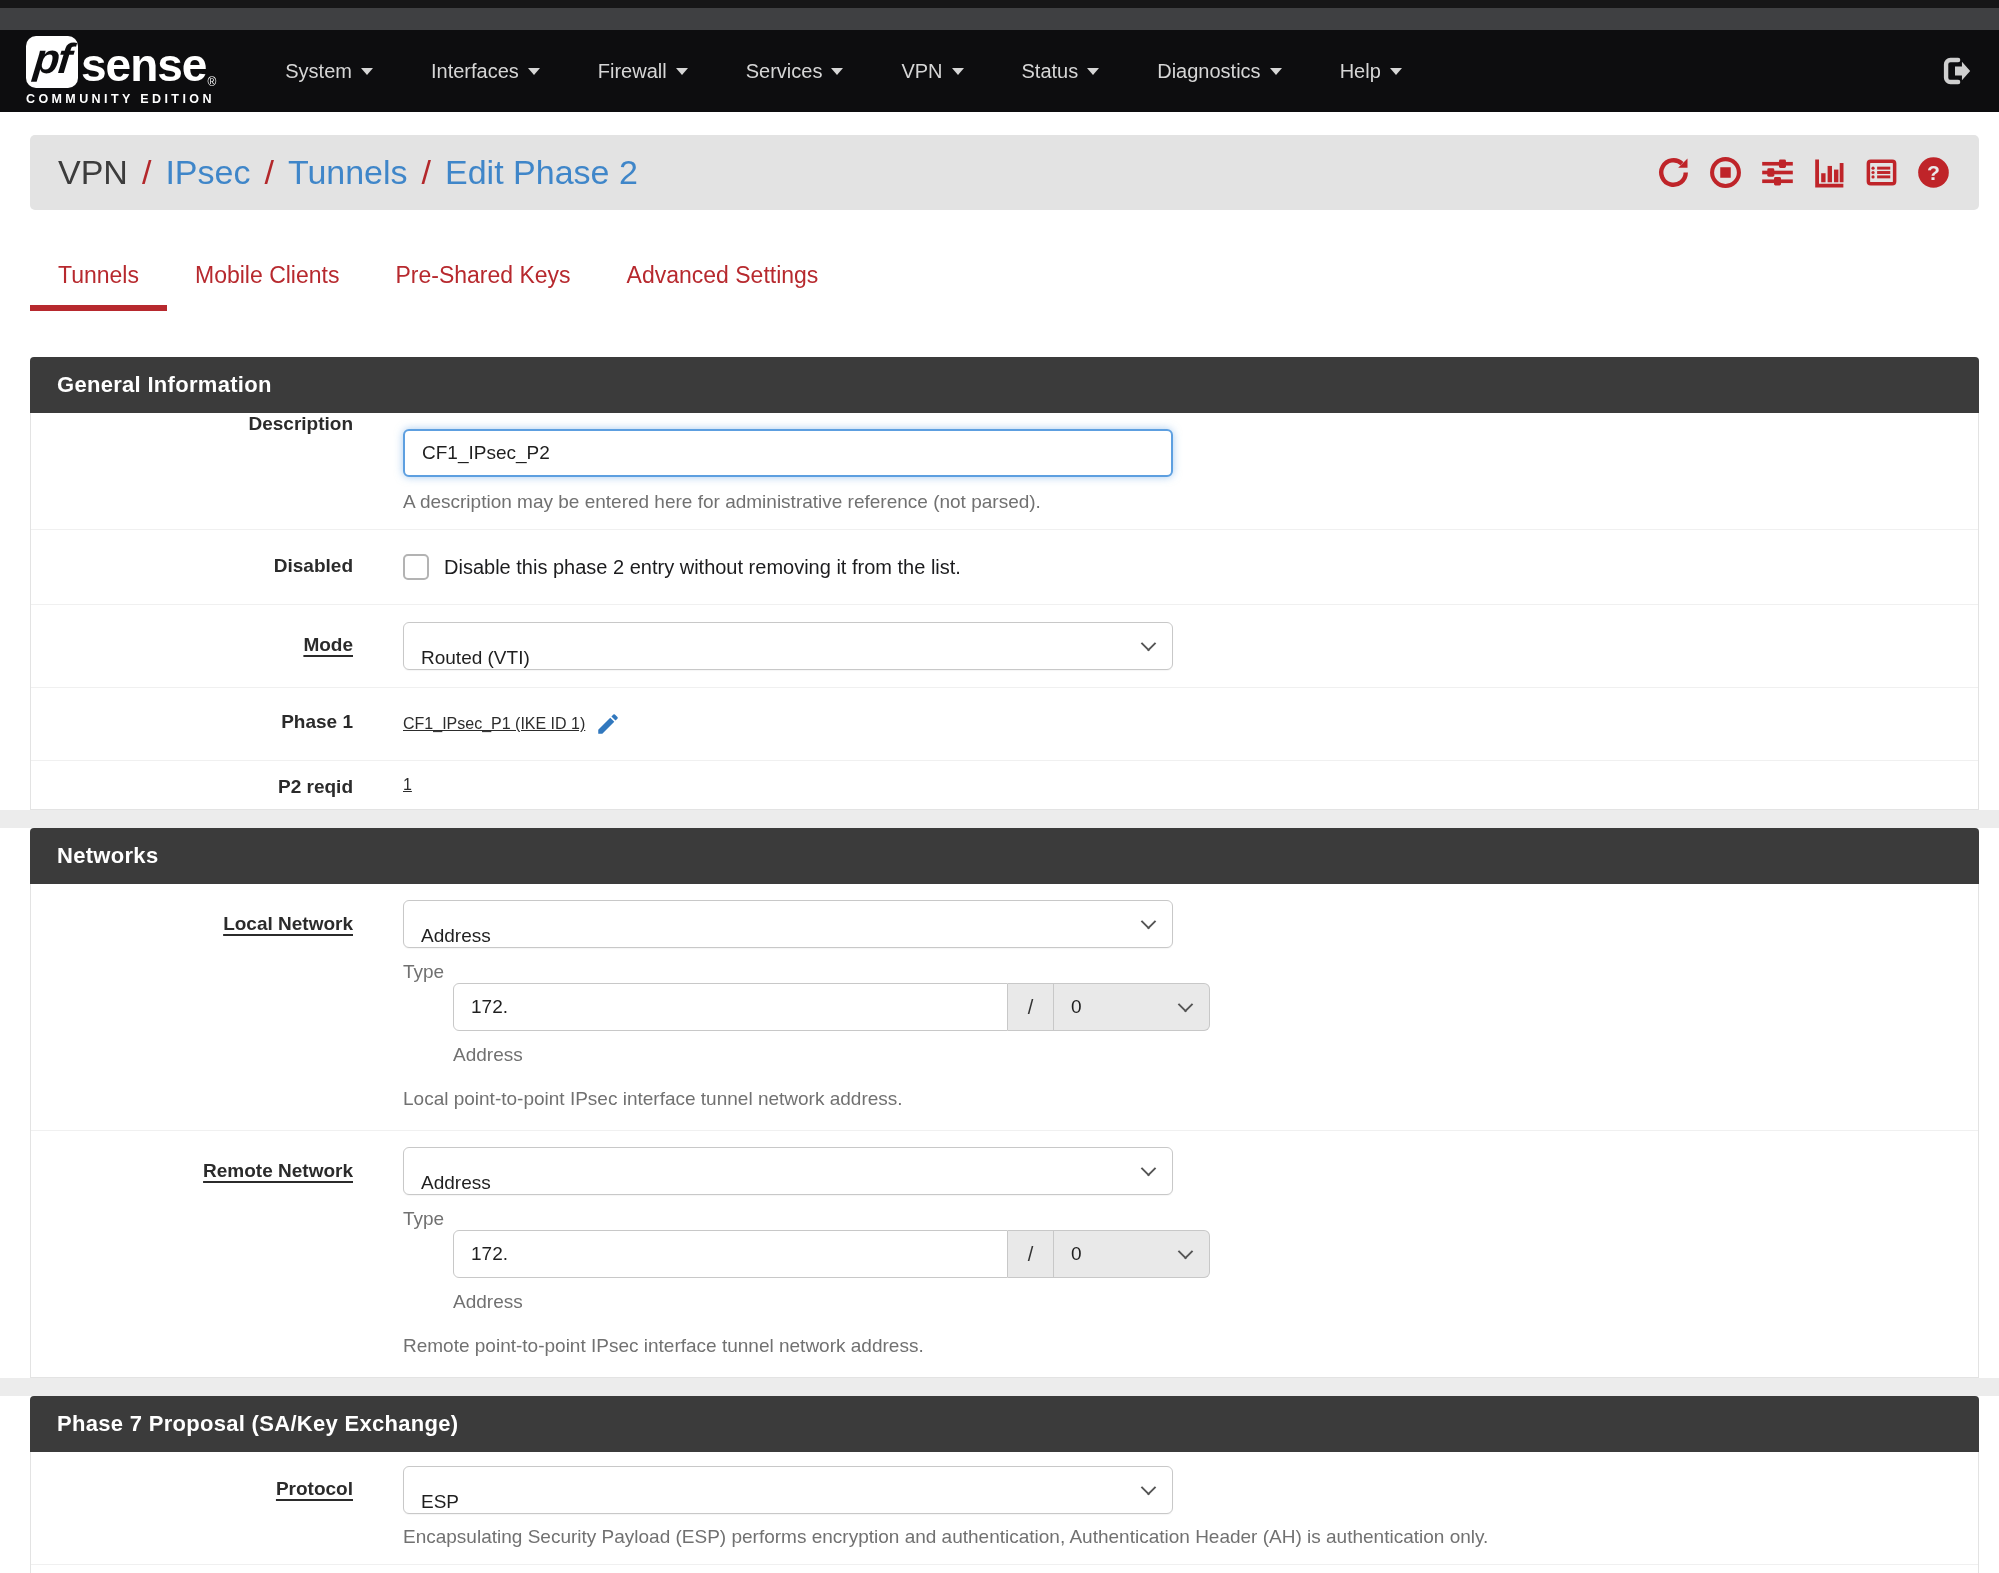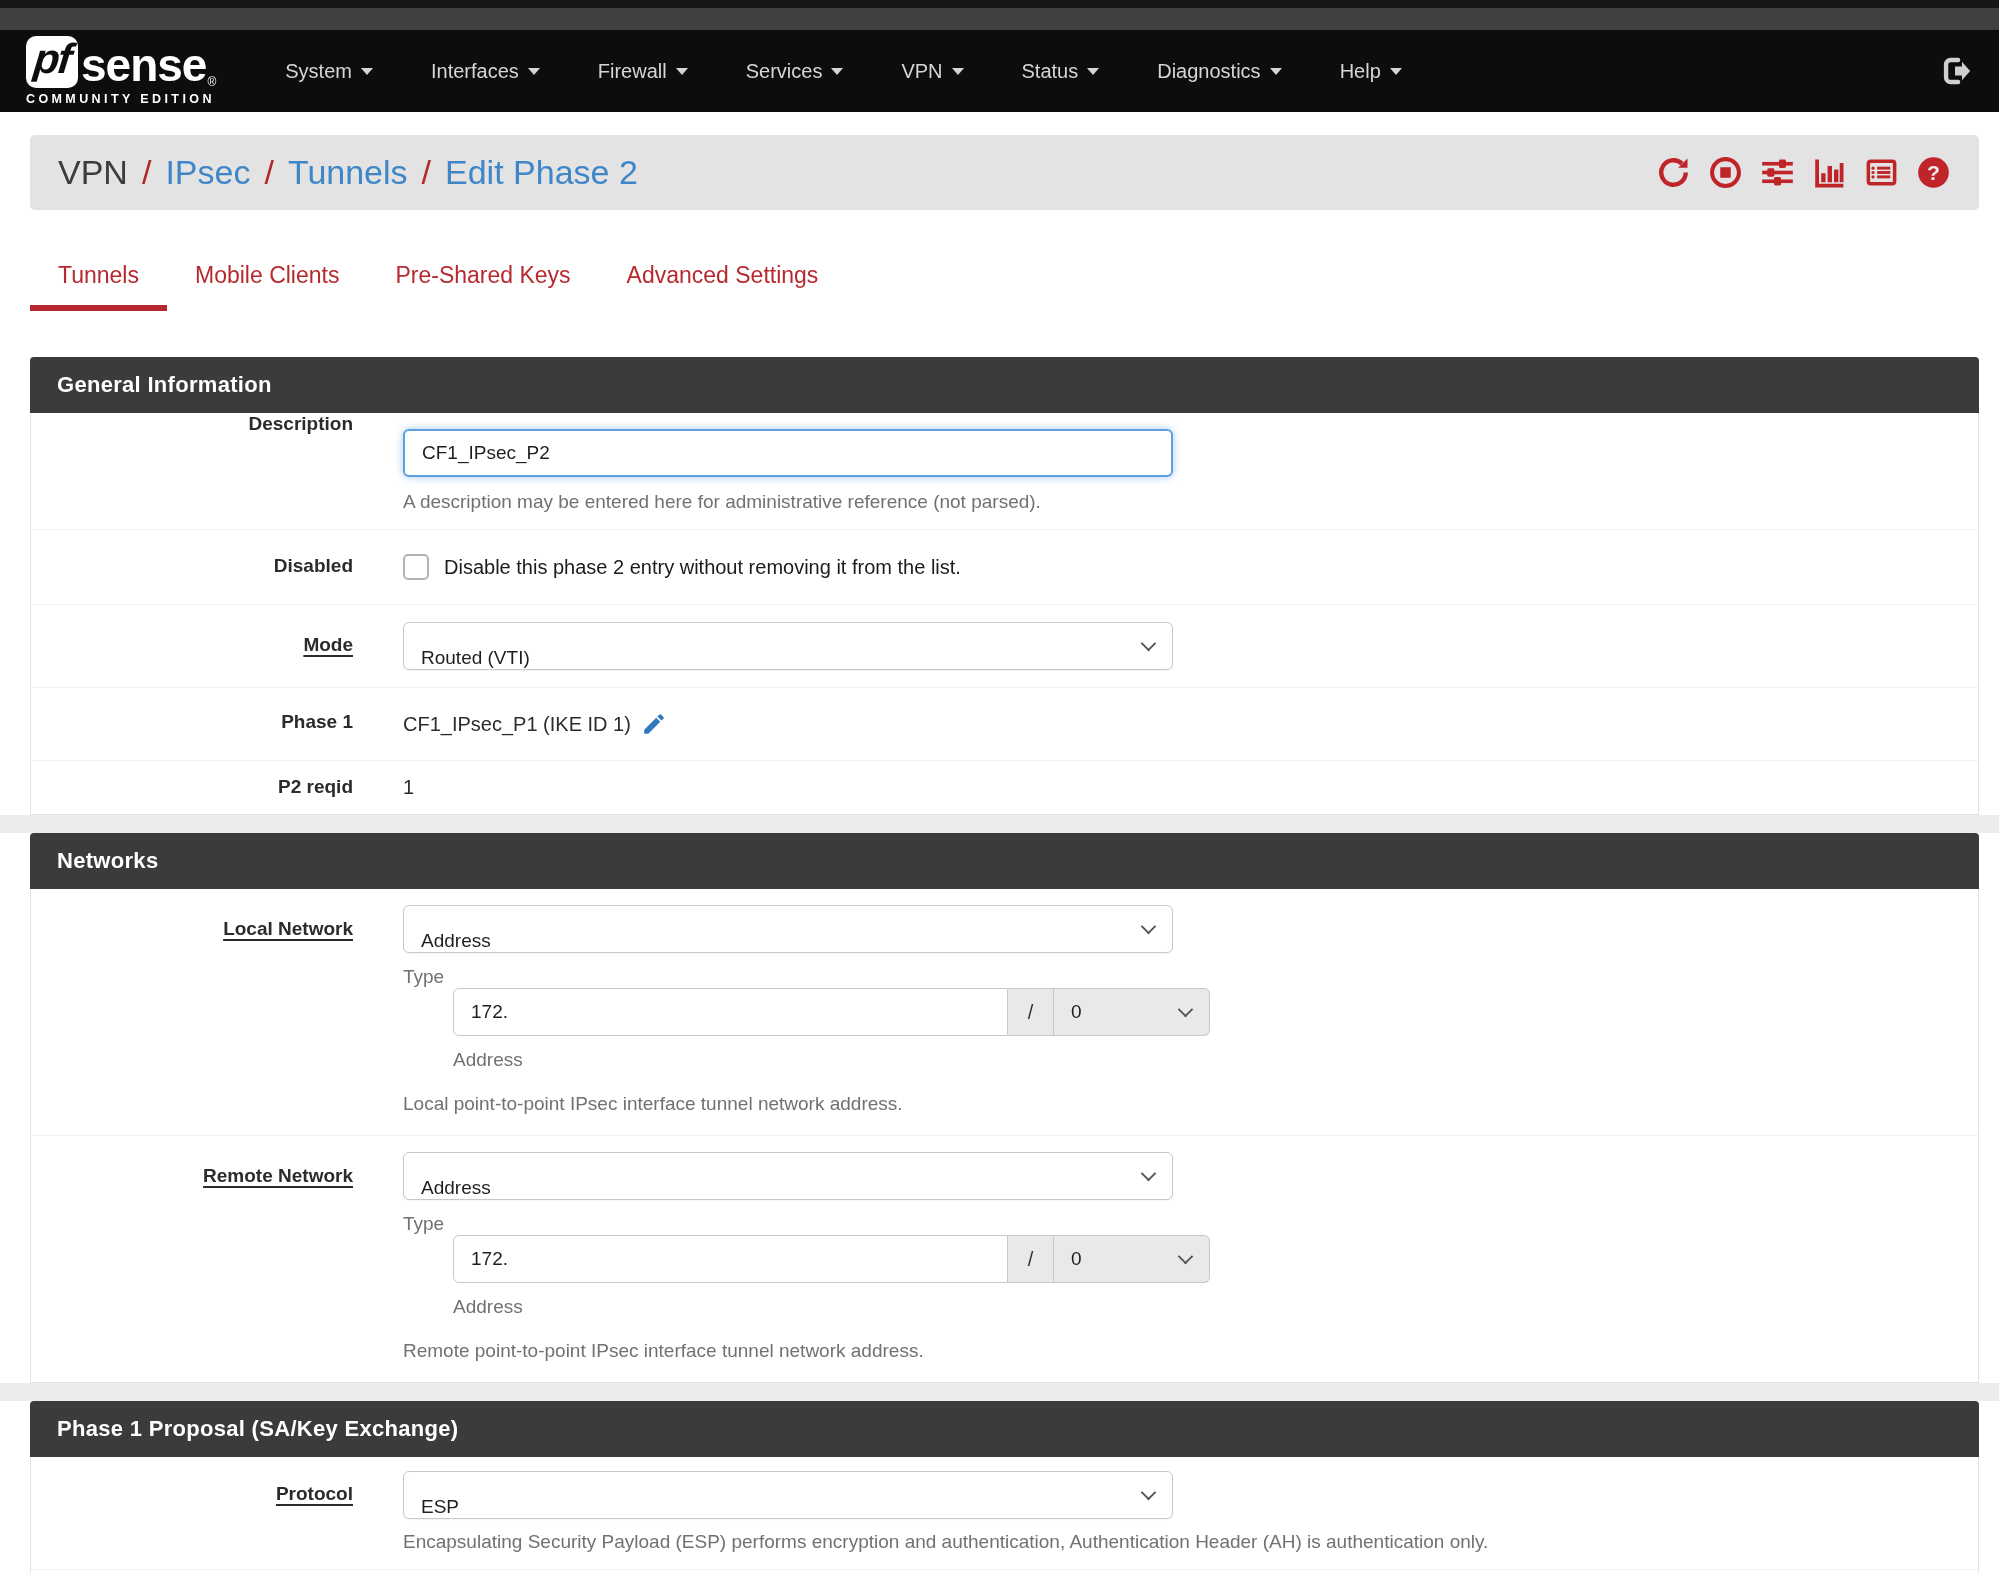--- a/index.html
+++ b/index.html
@@ -108,21 +108,21 @@
   .row-net .net-left { width:770px; }
   .row-net .net-right { margin-left:50px; }
   .row-net .helper { margin-top:13px; }
   .row-net .net-sentence { width:100%; margin-top:22px; }
   .row-proto .col-ctl { padding:14px 0 16px; }
   .row-proto .col-label { padding-top:26px; }
   .row-proto .helper { margin-top:12px; }
   .row-enc .col-ctl { padding:14px 0; display:flex; align-items:center; }
   .row-enc .col-label { padding-top:24px; }
 
-  .value-text { font-size:20px; color:#2c2c2c; display:flex; align-items:center; gap:10px; }
+  .value-text { font-size:16px; color:#2c2c2c; display:flex; align-items:center; gap:10px;text-decoration:underline; }
   .pencil { width:26px; height:26px; cursor:pointer; }
 </style>
 </head>
 <body>
 
 <div class="chrome-top"></div>
 <div class="chrome-strip"></div>
 
 <div class="navbar">
   <div class="logo">
@@ -352,21 +352,21 @@
           <div class="helper net-sentence">Remote point-to-point IPsec interface tunnel network address.</div>
         </div>
       </div>
     </div>
   </div>
 
   <div class="gap"></div>
 
   <div class="panel" style="margin-top:0;">
     <div class="panel-heading">
-      <span class="panel-title">Phase 1 Proposal (SA/Key Exchange)</span>
+      <span class="panel-title">Phase 7 Proposal (SA/Key Exchange)</span>
     </div>
     <div class="panel-body">
       <div class="row row-proto">
         <div class="col-label"><span class="u">Protocol</span></div>
         <div class="col-ctl">
           <div class="sel">
             <span>ESP</span>
             <span class="chev"></span>
           </div>
           <div class="helper">Encapsulating Security Payload (ESP) performs encryption and authentication, Authentication Header (AH) is authentication only.</div>

